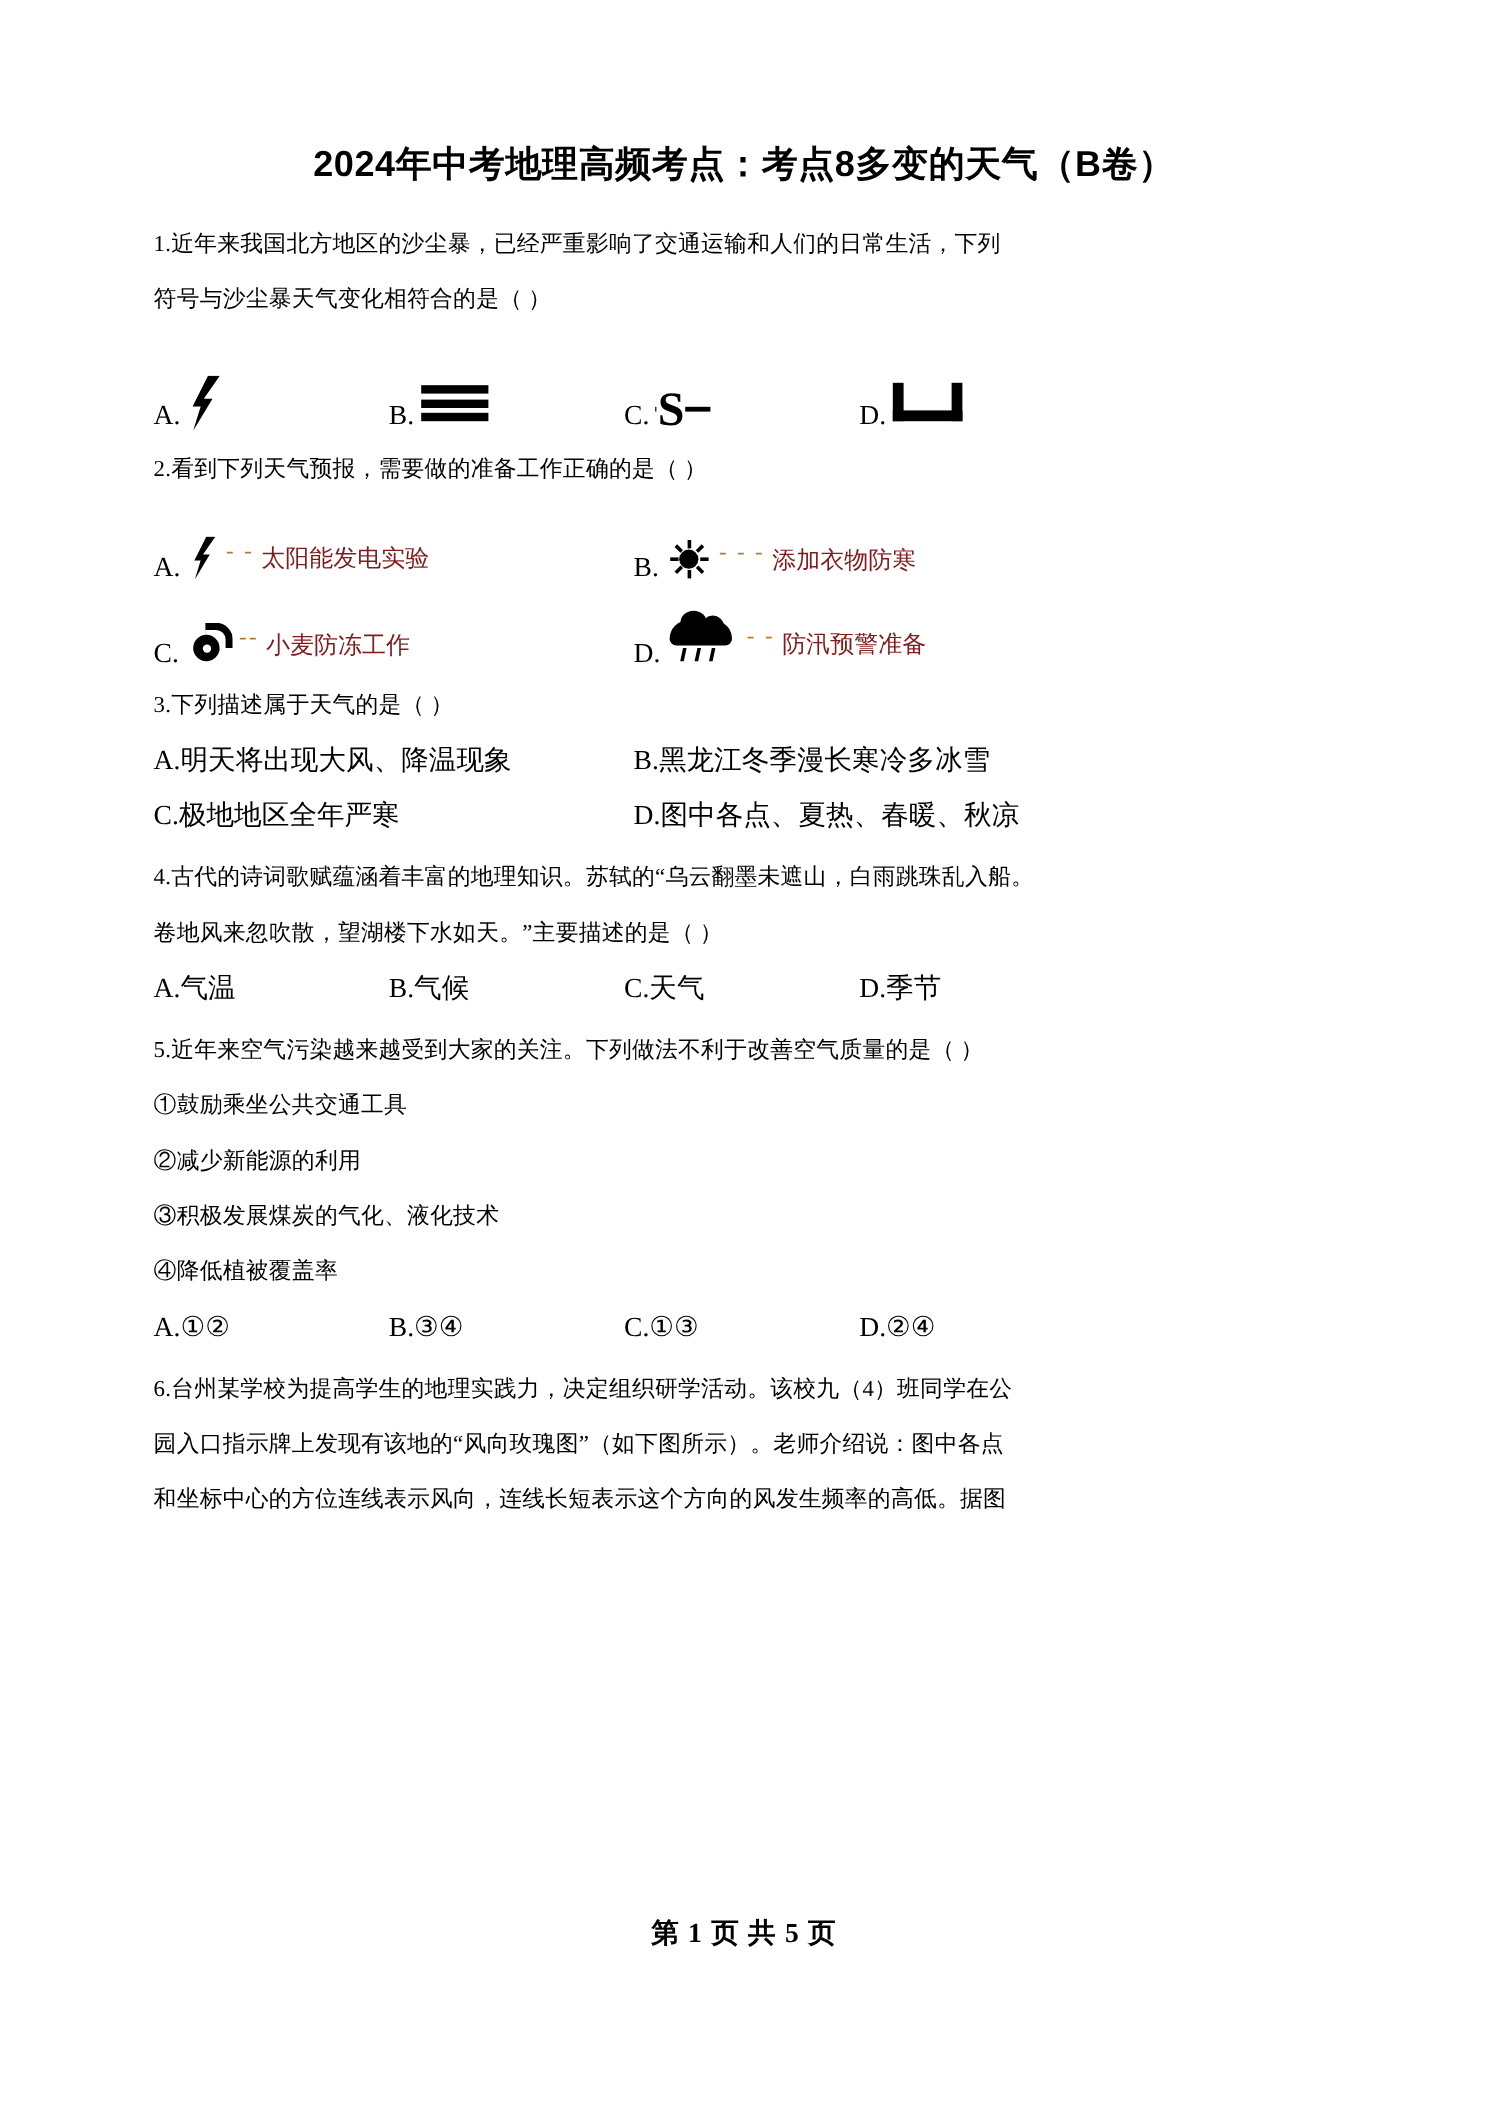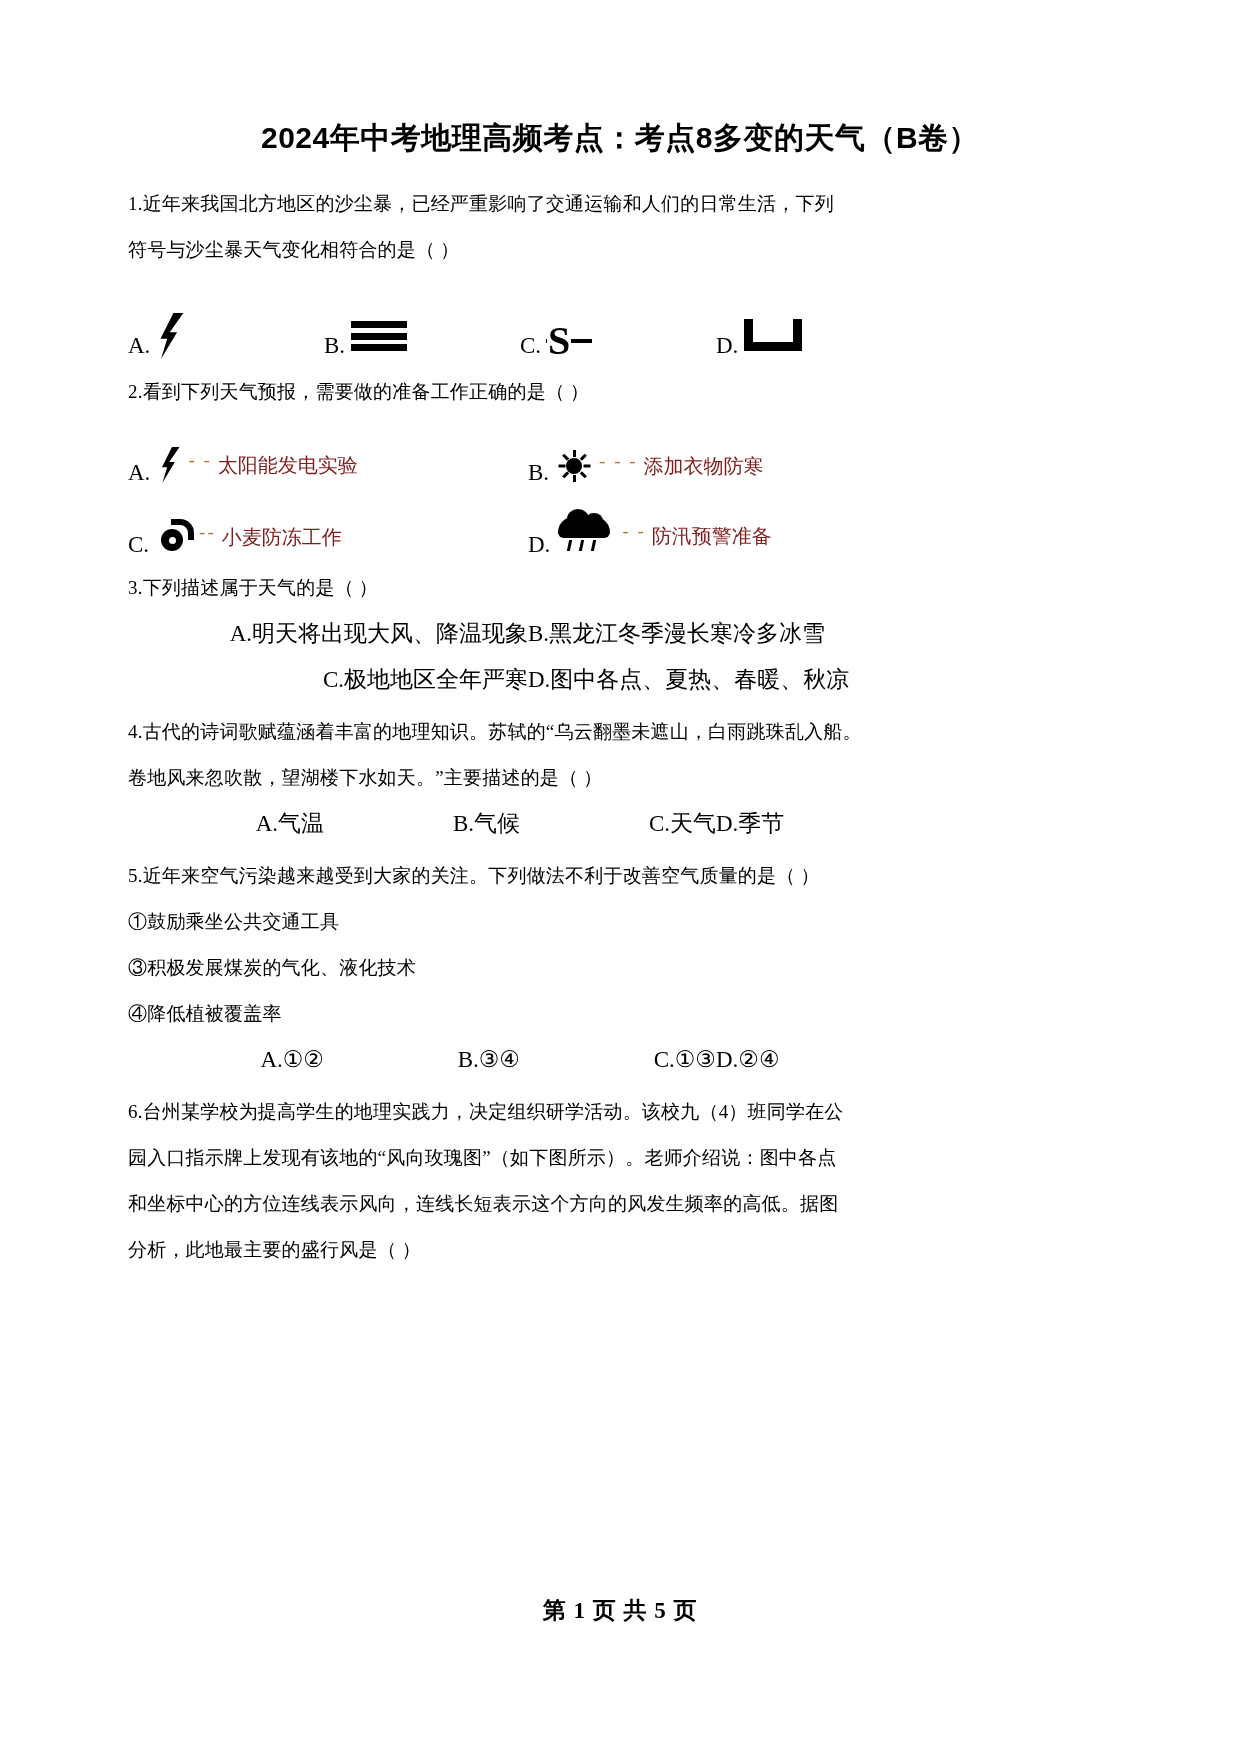--- a/index.html
+++ b/index.html
@@ -37,21 +37,20 @@
     text-align: justify;
     letter-spacing: 0.2px;
   }
   .block {
     margin-bottom: 6px;
   }
   .opt-row {
     display: flex;
     font-size: 23px;
     line-height: 46px;
-    text-align: right;
   }
   .opt-row > div {
     flex: 0 0 auto;
   }
   .w4 { width: 196px; }
   .w-half { width: 400px; }
   .w-q5 { width: 196px; }
 
   
   .symrow {
@@ -340,32 +339,32 @@
       <div class="w4">A.气温</div>
       <div class="w4">B.气候</div>
       <div class="w4">C.天气</div>
       <div>D.季节</div>
     </div>
   </div>
 
   <div class="block">
     <p class="q-text">5.近年来空气污染越来越受到大家的关注。下列做法不利于改善空气质量的是（    ）</p>
     <p class="q-text">①鼓励乘坐公共交通工具</p>
+    <p class="q-text">②减少新能源的利用</p>
     <p class="q-text">③积极发展煤炭的气化、液化技术</p>
     <p class="q-text">④降低植被覆盖率</p>
     <div class="opt-row">
       <div class="w-q5">A.①②</div>
       <div class="w-q5">B.③④</div>
       <div class="w-q5">C.①③</div>
       <div>D.②④</div>
     </div>
   </div>
 
   <div class="block">
     <p class="q-text">6.台州某学校为提高学生的地理实践力，决定组织研学活动。该校九（4）班同学在公</p>
     <p class="q-text">园入口指示牌上发现有该地的“风向玫瑰图”（如下图所示）。老师介绍说：图中各点</p>
     <p class="q-text">和坐标中心的方位连线表示风向，连线长短表示这个方向的风发生频率的高低。据图</p>
-    <p class="q-text">分析，此地最主要的盛行风是（    ）</p>
   </div>
 
   <div class="footer">第 1 页 共 5 页</div>
 
 </div>
 
 </body></html>

